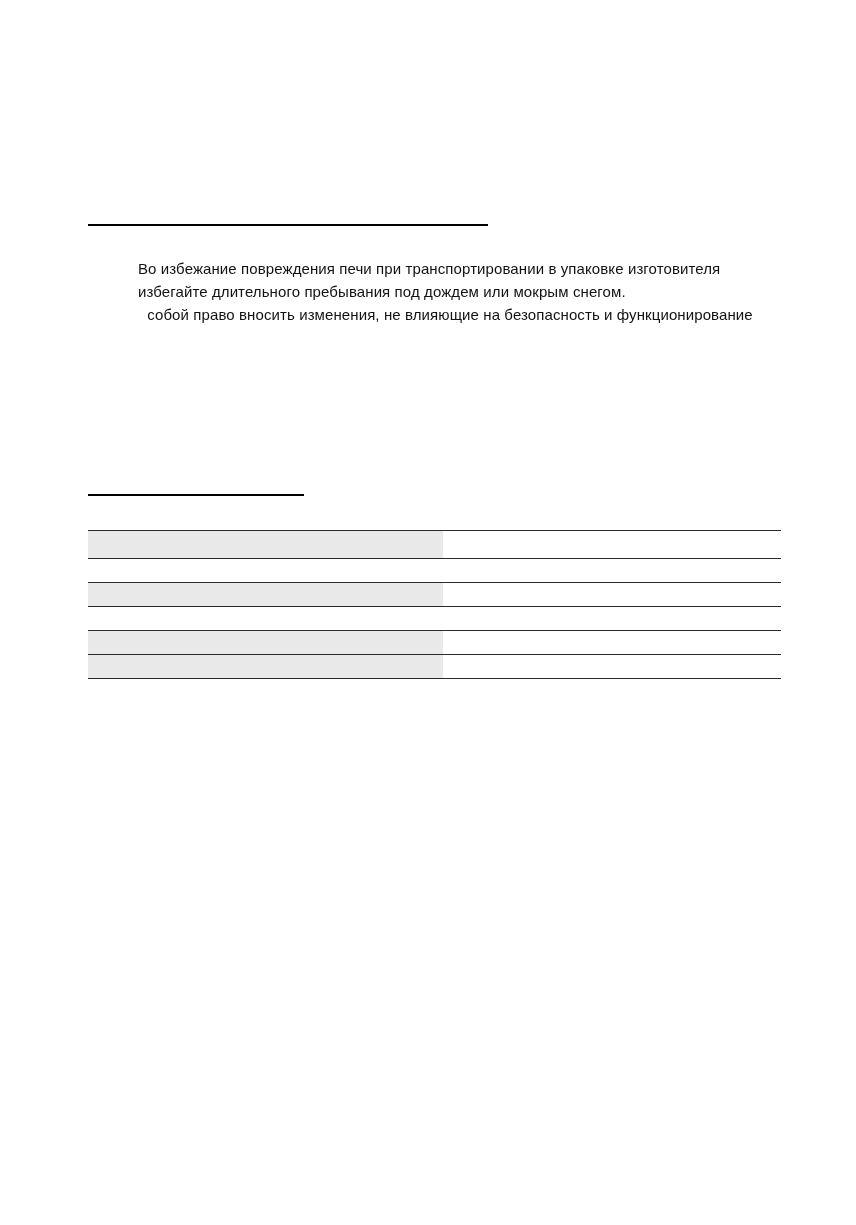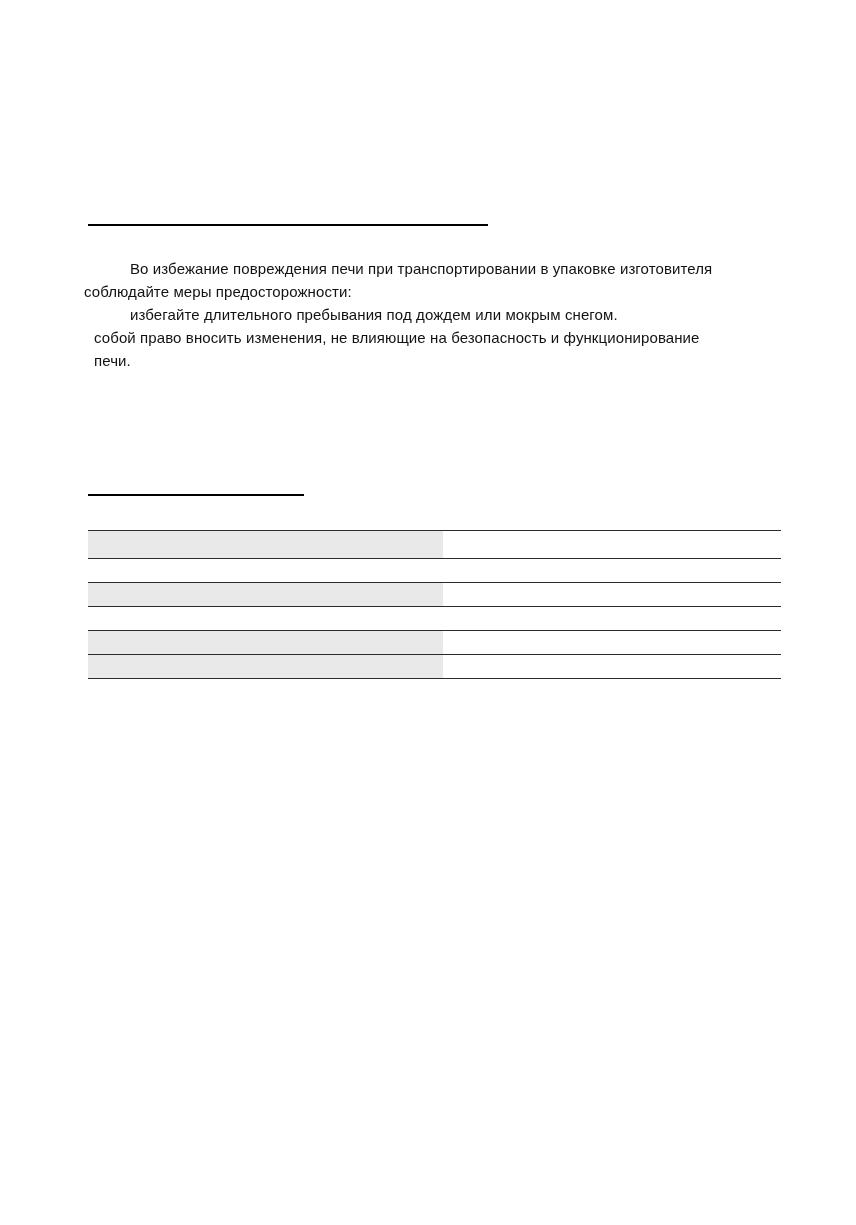--- a/index.html
+++ b/index.html
@@ -16,31 +16,31 @@
   .rule {
     position: absolute;
     height: 2px;
     background: #000000;
   }
   .rule-1 { left: 88px; top: 224px; width: 400px; }
   .rule-2 { left: 88px; top: 494px; width: 216px; }
 
   .para {
     position: absolute;
-    left: 84px;
+    left: 92px;
     top: 257px;
     width: 706px;
     font-size: 15px;
     line-height: 23px;
     letter-spacing: 0.1px;
     color: #121212;
   }
   .line { white-space: nowrap; }
   .indent-first { padding-left: 46px; }
-  .indent-sub { padding-left: 10px; }
+  .indent-sub { padding-left: 10px; text-align: center; }
 
   .spec-table {
     position: absolute;
     left: 88px;
     top: 530px;
     width: 693px;
     border-top: 1px solid #2b2b2b;
   }
   .spec-row {
     display: flex;
@@ -59,24 +59,22 @@
 </style>
 </head>
 <body>
 
 <div class="page">
 
   <div class="rule rule-1"></div>
 
   <div class="para">
     <div class="line indent-first">Во избежание повреждения печи при транспортировании в упаковке изготовителя</div>
-    <div class="line">соблюдайте меры предосторожности:</div>
     <div class="line indent-first">избегайте длительного пребывания под дождем или мокрым снегом.</div>
     <div class="line indent-sub">собой право вносить изменения, не влияющие на безопасность и функционирование</div>
-    <div class="line indent-sub">печи.</div>
   </div>
 
   <div class="rule rule-2"></div>
 
   <div class="spec-table" id="spec-table">
       <div class="spec-row">
         <div class="spec-cell left shaded"></div>
         <div class="spec-cell right"></div>
       </div>
       <div class="spec-row">

